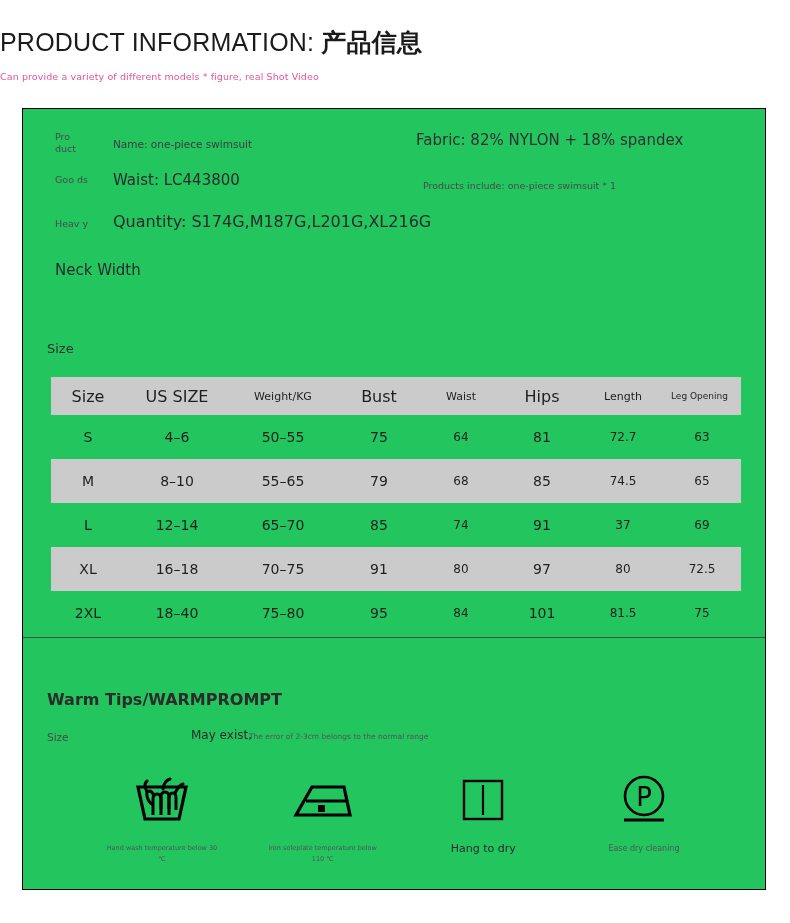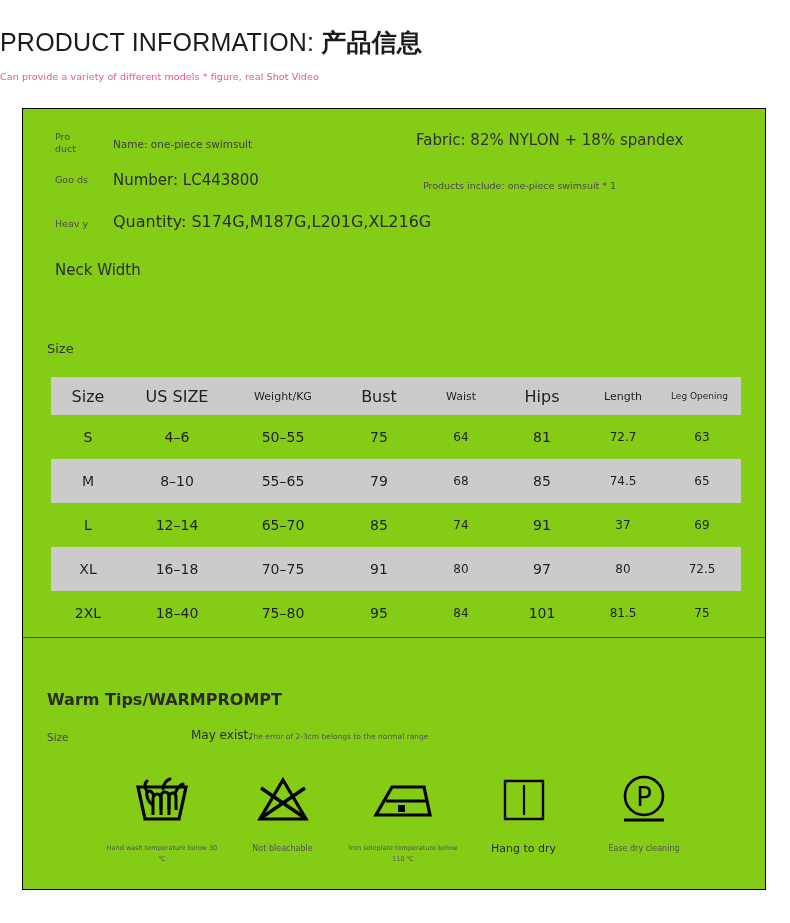--- a/index.html
+++ b/index.html
@@ -43,21 +43,21 @@
 
   
   .card {
     position: absolute;
     left: 22px;
     top: 108px;
     width: 744px;
     height: 782px;
     border: 1px solid #000000;
     box-sizing: border-box;
-    background: #84cc16;
+    background: #22c55e;
   }
 
   
   .info-section {
     position: relative;
     height: 215px;
   }
   .info-label {
     position: absolute;
     font-size: 9.5px;
@@ -213,21 +213,21 @@
 
 <div class="card">
 
   <div class="info-section">
 
     <div class="info-label r1-label">Pro duct</div>
     <div class="info-val r1-val">Name: one-piece swimsuit</div>
     <div class="info-val r1-right">Fabric: 82% NYLON + 18% spandex</div>
 
     <div class="info-label r2-label">Goo ds</div>
-    <div class="info-val r2-val">Number: LC443800</div>
+    <div class="info-val r2-val">Waist: LC443800</div>
     <div class="info-val r2-right">Products include: one-piece swimsuit * 1</div>
 
     <div class="info-label r3-label">Heav y</div>
     <div class="info-val r3-val">Quantity: S174G,M187G,L201G,XL216G</div>
 
     <div class="info-val neck">Neck Width</div>
   </div>
 
   <div class="size-heading">Size</div>
 
@@ -326,30 +326,20 @@
           <path d="M36 40 L36 23 Q36 18 40 18 Q43 18 43 23 L43 35" fill="none" stroke="#000" stroke-width="3"></path>
           <path d="M20 30 Q15 27 14 21 Q13 16 17 16 Q20 17 21 22" fill="none" stroke="#000" stroke-width="3"></path>
           <path d="M14 17 Q10 9 14 6" fill="none" stroke="#000" stroke-width="3" stroke-linecap="round"></path>
           <path d="M30 14 Q31 6 37 4" fill="none" stroke="#000" stroke-width="3" stroke-linecap="round"></path>
           <path d="M42 18 Q46 10 50 9" fill="none" stroke="#000" stroke-width="3" stroke-linecap="round"></path>
         </svg>
       </div>
       <div class="icon-cap cap-xs">Hand wash temperature below 30 ℃</div>
     </div>
 
-    <div class="icon-item">
-      <div class="icon-art">
-        <svg width="54" height="50" viewBox="0 0 54 50">
-          <path d="M27 5 L50 44 L4 44 Z" fill="none" stroke="#000" stroke-width="3.2"></path>
-          <line x1="5" y1="43" x2="49" y2="13" stroke="#000" stroke-width="3.4"></line>
-          <line x1="49" y1="43" x2="5" y2="13" stroke="#000" stroke-width="3.4"></line>
-        </svg>
-      </div>
-      <div class="icon-cap cap-sm">Not bleachable</div>
-    </div>
 
     <div class="icon-item">
       <div class="icon-art">
         <svg width="62" height="46" viewBox="0 0 62 46">
           <path d="M4 38 L58 38 L52 10 L20 10 Z" fill="none" stroke="#000" stroke-width="3.2"></path>
           <line x1="14" y1="24" x2="55" y2="24" stroke="#000" stroke-width="3"></line>
           <rect x="26" y="28" width="7" height="7" fill="#000"></rect>
         </svg>
       </div>
       <div class="icon-cap cap-xs">Iron soleplate temperature below 110 ℃</div>

